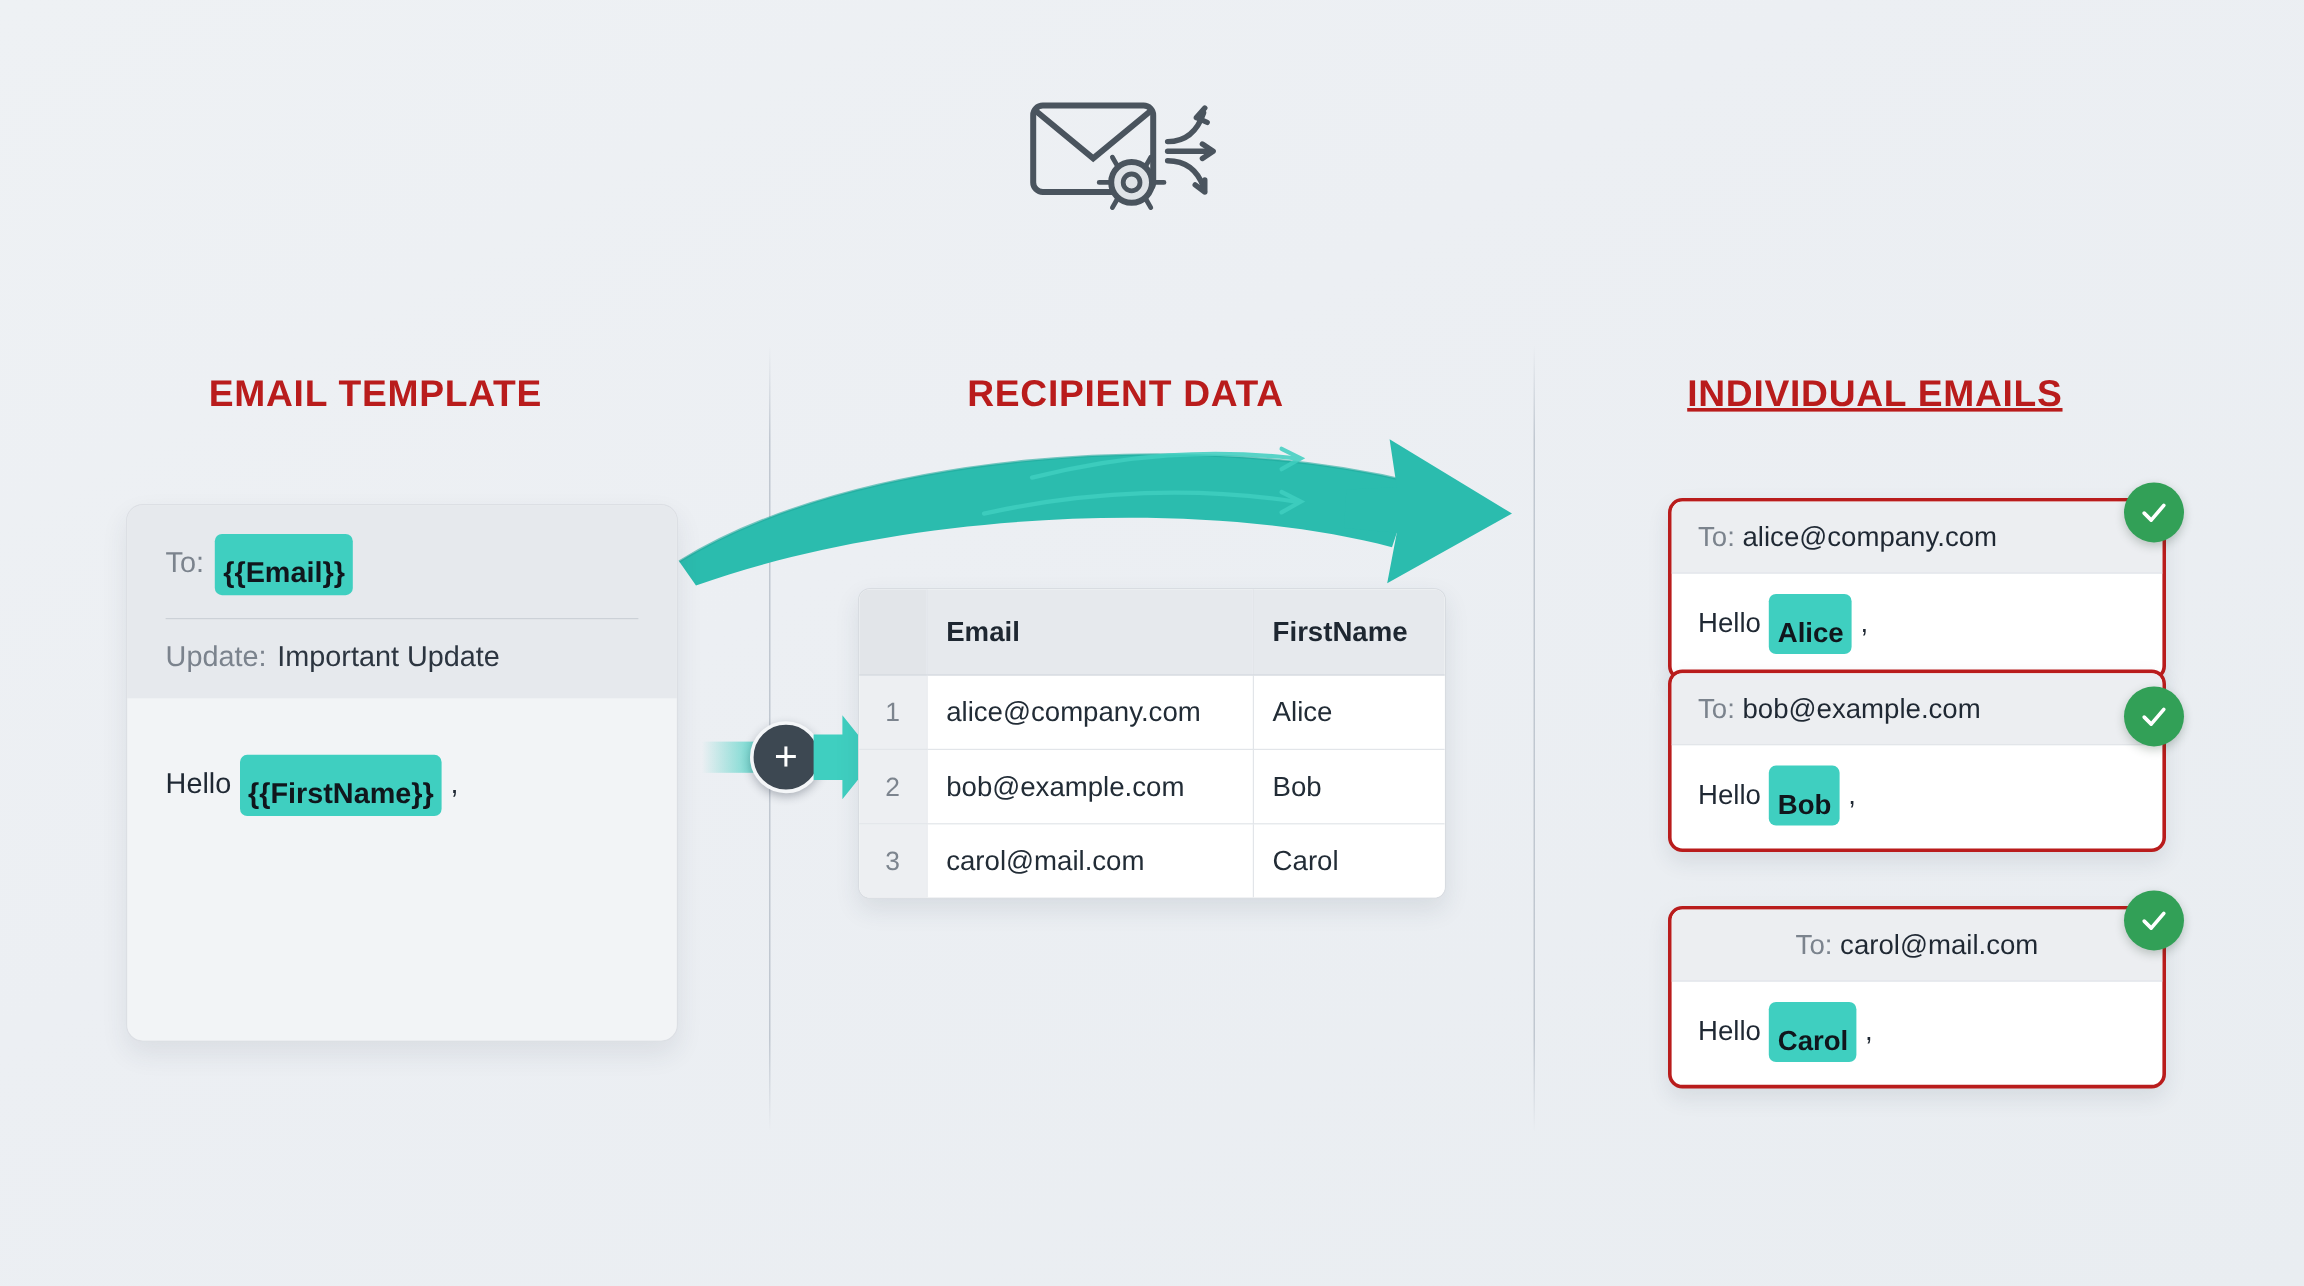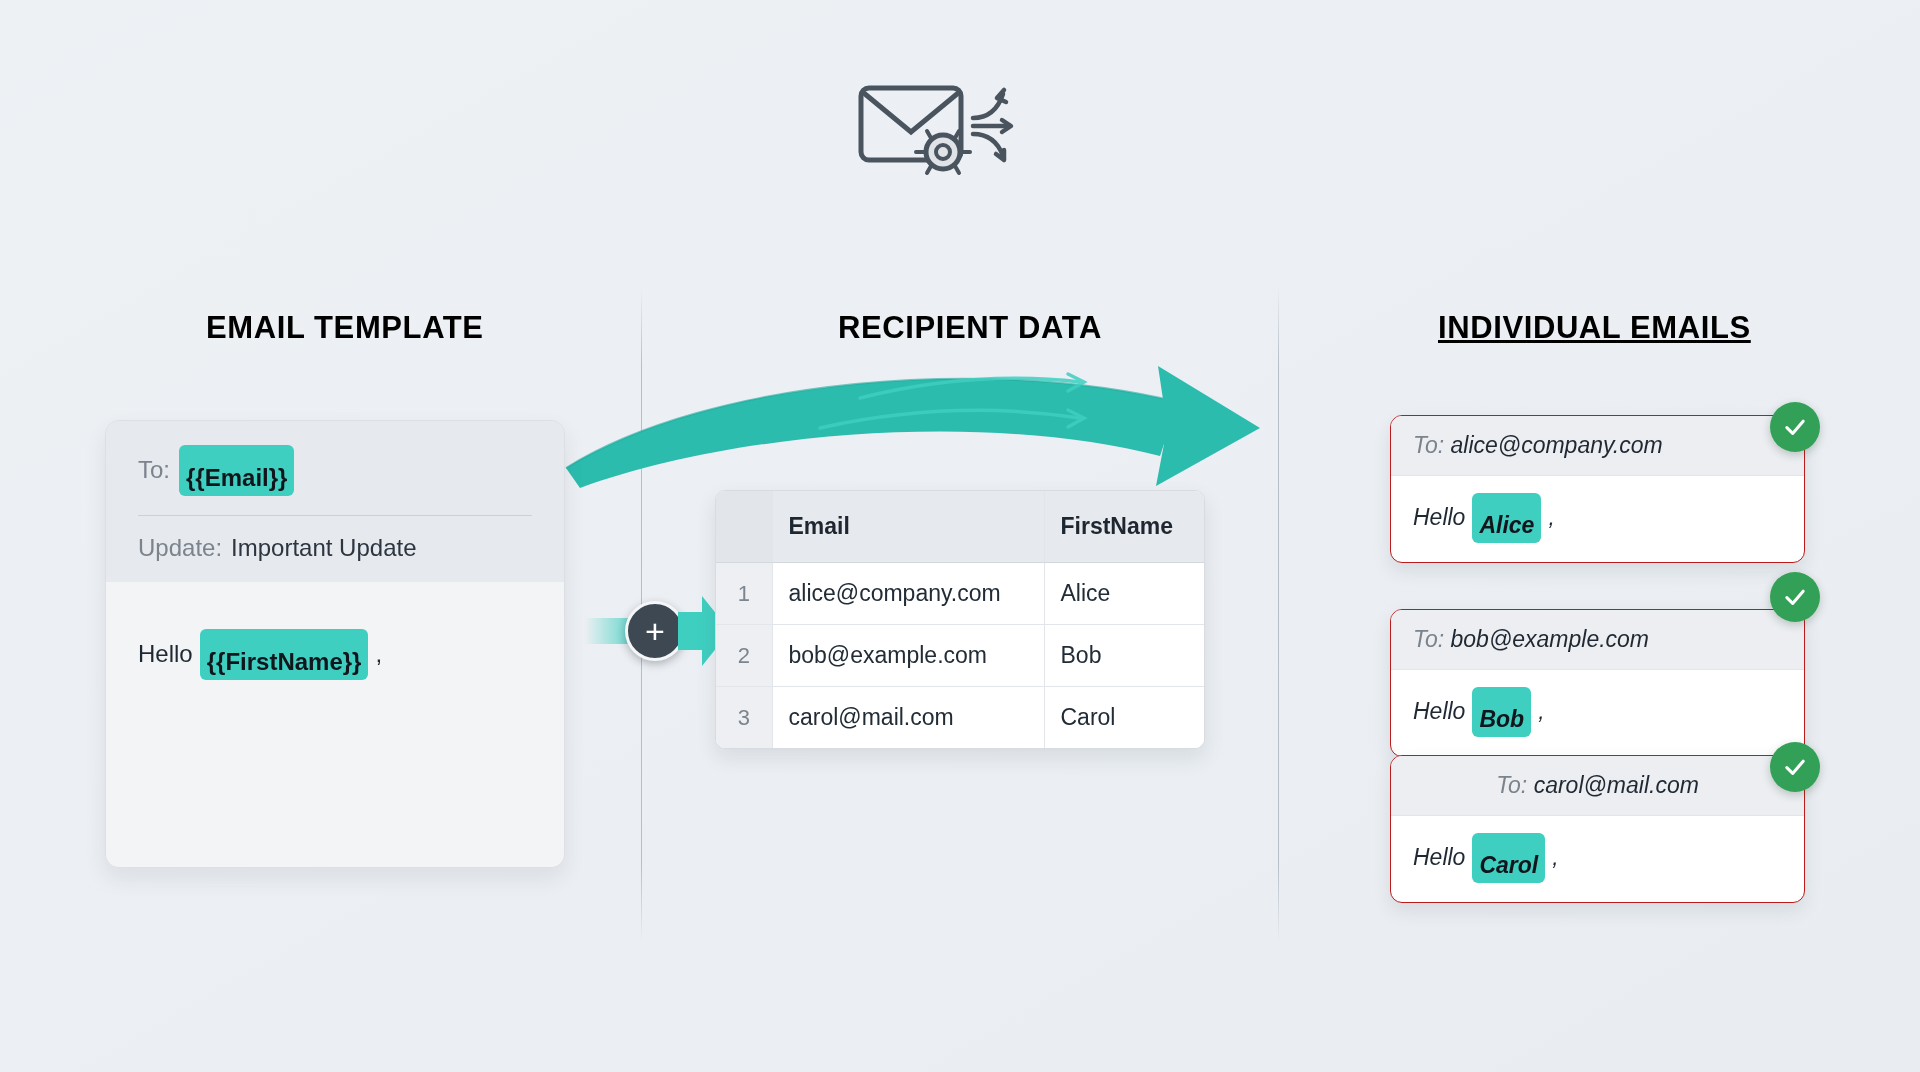--- a/index.html
+++ b/index.html
@@ -17,21 +17,21 @@
   
   .divider { position: absolute; top: 288px; width: 1px; height: 655px;
              background: linear-gradient(180deg, rgba(160,170,182,0) 0%, #b6bec8 12%, #b6bec8 88%, rgba(160,170,182,0) 100%); }
   .divider.d1 { left: 641px; }
   .divider.d2 { left: 1278px; }
 
   
   .col-title {
     position: absolute; top: 310px;
     font-size: 31px; font-weight: bold; letter-spacing: .6px;
-    color: #000000; white-space: nowrap; margin-left: 32px;
+    color: #b91c1c; white-space: nowrap;
   }
   .col-title.t1 { left: 174px; }
   .col-title.t2 { left: 806px; }
   .col-title.t3 { left: 1406px; text-decoration: underline; }
 
   
   .template-card {
     position: absolute; left: 105px; top: 420px; width: 460px; height: 448px;
     background: #eceef1; border: 1px solid #dcdfe4; border-radius: 14px;
     box-shadow: 0 10px 22px rgba(40,55,75,.09);
@@ -88,28 +88,28 @@
   .data-table td { color: #222c36; background: #fff; }
   .data-table tbody tr:last-child td { border-bottom: none; }
   .data-table .cEmail { width: 272px; border-right: 1px solid #e2e5e9; }
 
   
   .big-arrow { position: absolute; left: 560px; top: 360px; width: 830px; height: 140px; pointer-events: none; }
 
   
   .mail-card {
     position: absolute; width: 415px;
-    background: #fff; border: 1px solid #b91c1c; border-radius: 12px;
-    box-shadow: 0 8px 18px rgba(40,55,75,.10); overflow: hidden; font-style: italic;
+    background: #fff; border: 3px solid #b91c1c; border-radius: 12px;
+    box-shadow: 0 8px 18px rgba(40,55,75,.10); overflow: hidden;
   }
   .mail-head { background: #eceef1; padding: 16px 22px; font-size: 23px; color: #1f2833; border-bottom: 1px solid #e2e5e9; }
   .mail-head .lbl { color: #7b838d; }
   .mail-body { padding: 17px 22px 19px 22px; font-size: 23px; color: #1f2833; display: flex; align-items: center; }
   .mail-card.m1 { left: 1390px; top: 415px; }
-  .mail-card.m2 { left: 1390px; top: 609px; }
+  .mail-card.m2 { left: 1390px; top: 558px; }
   .mail-card.m3 { left: 1390px; top: 755px; text-align: center; }
 
   .check {
     position: absolute; width: 50px; height: 50px; border-radius: 50%;
     background: #32a057; box-shadow: 0 3px 8px rgba(30,60,40,.25);
     display: flex; align-items: center; justify-content: center;
   }
   .check.c1 { left: 1770px; top: 402px; }
   .check.c2 { left: 1770px; top: 572px; }
   .check.c3 { left: 1770px; top: 742px; }

